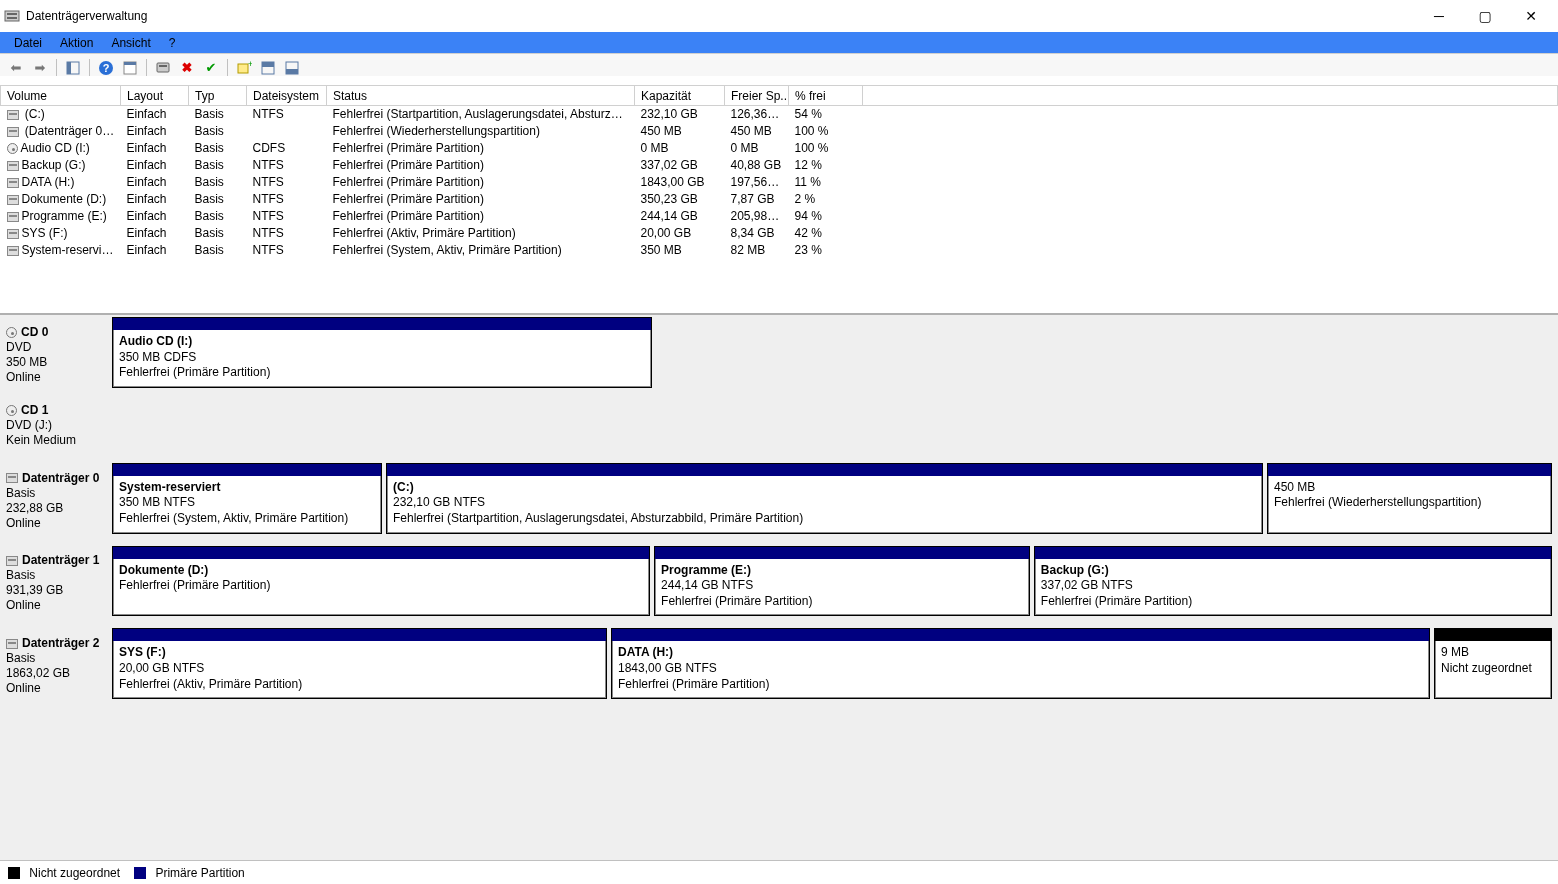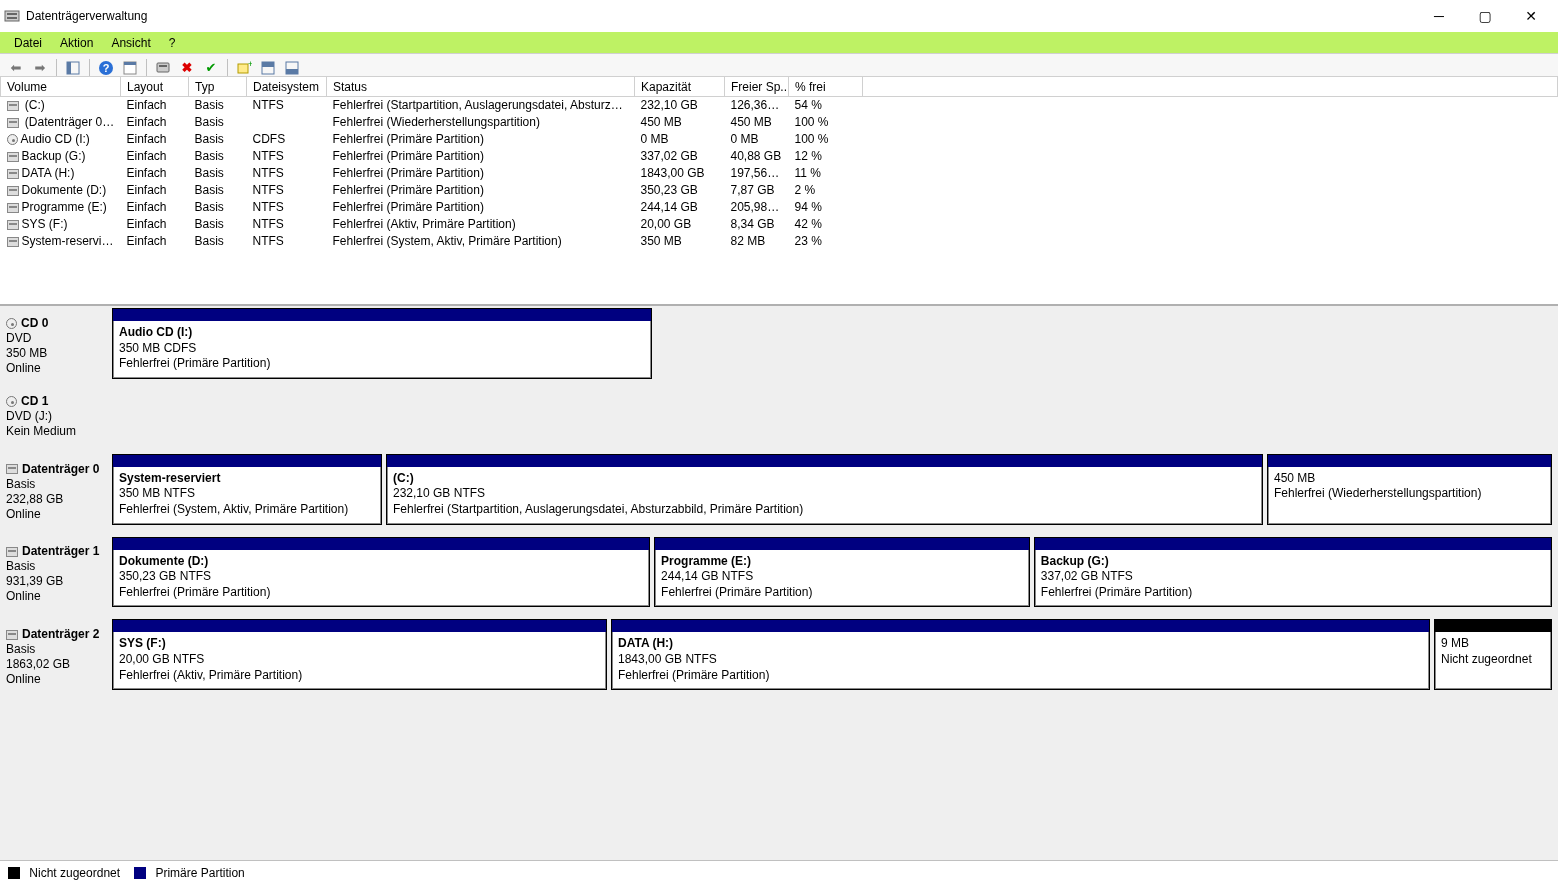--- a/index.html
+++ b/index.html
@@ -31,21 +31,21 @@
     display:flex; align-items:center; justify-content:center;
     font-size:14px;
   }
   .menubar {
     height: 22px;
     display:flex;
     align-items:center;
     padding: 0 6px;
     gap: 2px;
     border-bottom: 1px solid #d0d0d0;
-    background:#bef264;
+    background:#3b82f6;
   }
   .menu-item { padding: 2px 8px; }
   .toolbar {
     height: 28px;
     display:flex;
     align-items:center;
     gap:4px;
     padding: 0 6px;
     border-bottom: 1px solid #d0d0d0;
     background: #f7f7f7;
@@ -62,20 +62,21 @@
     top: 76px; left:0; right:0; bottom: 24px;
     display:flex; flex-direction:column;
     background:#fff;
   }
 
   
   .volume-pane {
     flex: 0 0 230px;
     overflow:auto;
     border-bottom: 2px solid #b0b0b0;
+    margin-top: 9px;
   }
   table.vol-table {
     border-collapse: collapse;
     width: 100%;
     table-layout: fixed;
   }
   table.vol-table th {
     text-align:left;
     font-weight: normal;
     background: #fff;
@@ -450,21 +451,20 @@
           <div class="dname"><span class="vol-icon dicon"></span><span>Datenträger 1</span></div>
           <div>Basis</div>
           <div>931,39 GB</div>
           <div>Online</div>
         </div>
         <div class="disk-parts">
           <div class="partition" style="flex: 350 1 0px;">
             <div class="part-header "></div>
             <div class="part-body">
               <div class="pname">Dokumente  (D:)</div>
-              <div>350,23 GB NTFS</div>
               <div>Fehlerfrei (Primäre Partition)</div>
             </div>
           </div>
           <div class="partition" style="flex: 244 1 0px;">
             <div class="part-header "></div>
             <div class="part-body">
               <div class="pname">Programme  (E:)</div>
               <div>244,14 GB NTFS</div>
               <div>Fehlerfrei (Primäre Partition)</div>
             </div>

